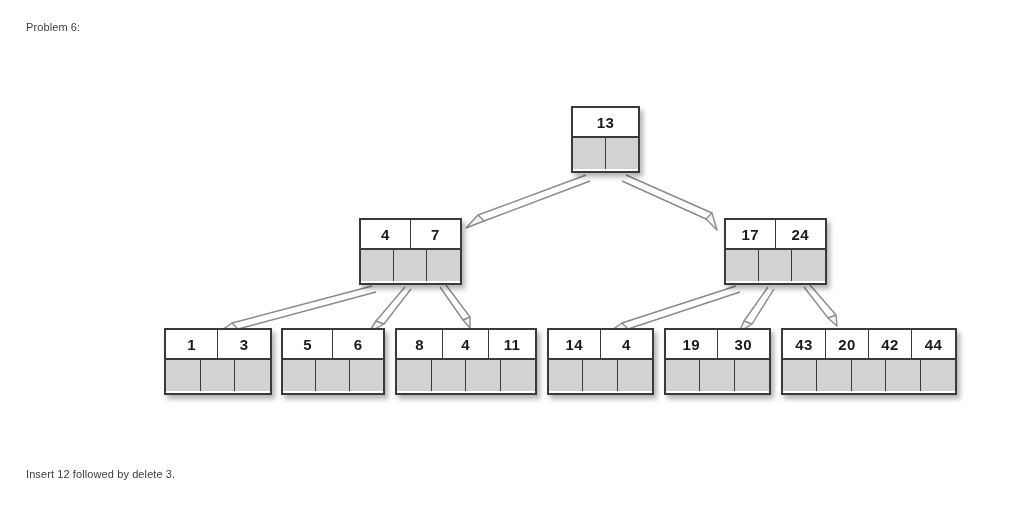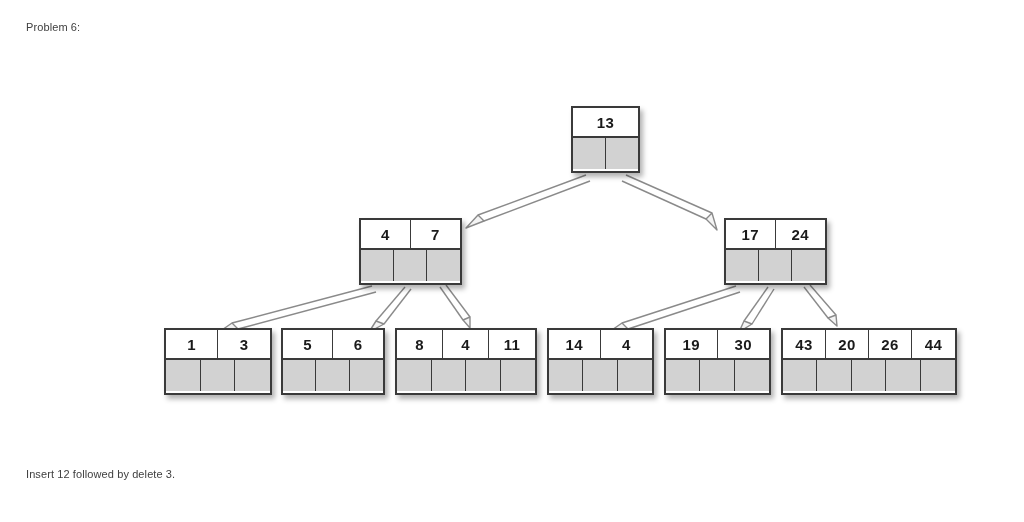--- a/index.html
+++ b/index.html
@@ -252,21 +252,21 @@
       <div class="ptr-cell" style="width:33.34%"></div>
       <div class="ptr-cell" style="width:33.33%"></div>
       <div class="ptr-cell" style="width:33.33%"></div>
     </div>
   </div>
 
   <div class="node" id="node-leaf-5">
     <div class="key-row">
       <div class="key-cell" style="width:25%">43</div>
       <div class="key-cell" style="width:25%">20</div>
-      <div class="key-cell" style="width:25%">26</div>
+      <div class="key-cell" style="width:25%">42</div>
       <div class="key-cell" style="width:25%">44</div>
     </div>
     <div class="ptr-row">
       <div class="ptr-cell" style="width:20%"></div>
       <div class="ptr-cell" style="width:20%"></div>
       <div class="ptr-cell" style="width:20%"></div>
       <div class="ptr-cell" style="width:20%"></div>
       <div class="ptr-cell" style="width:20%"></div>
     </div>
   </div>

